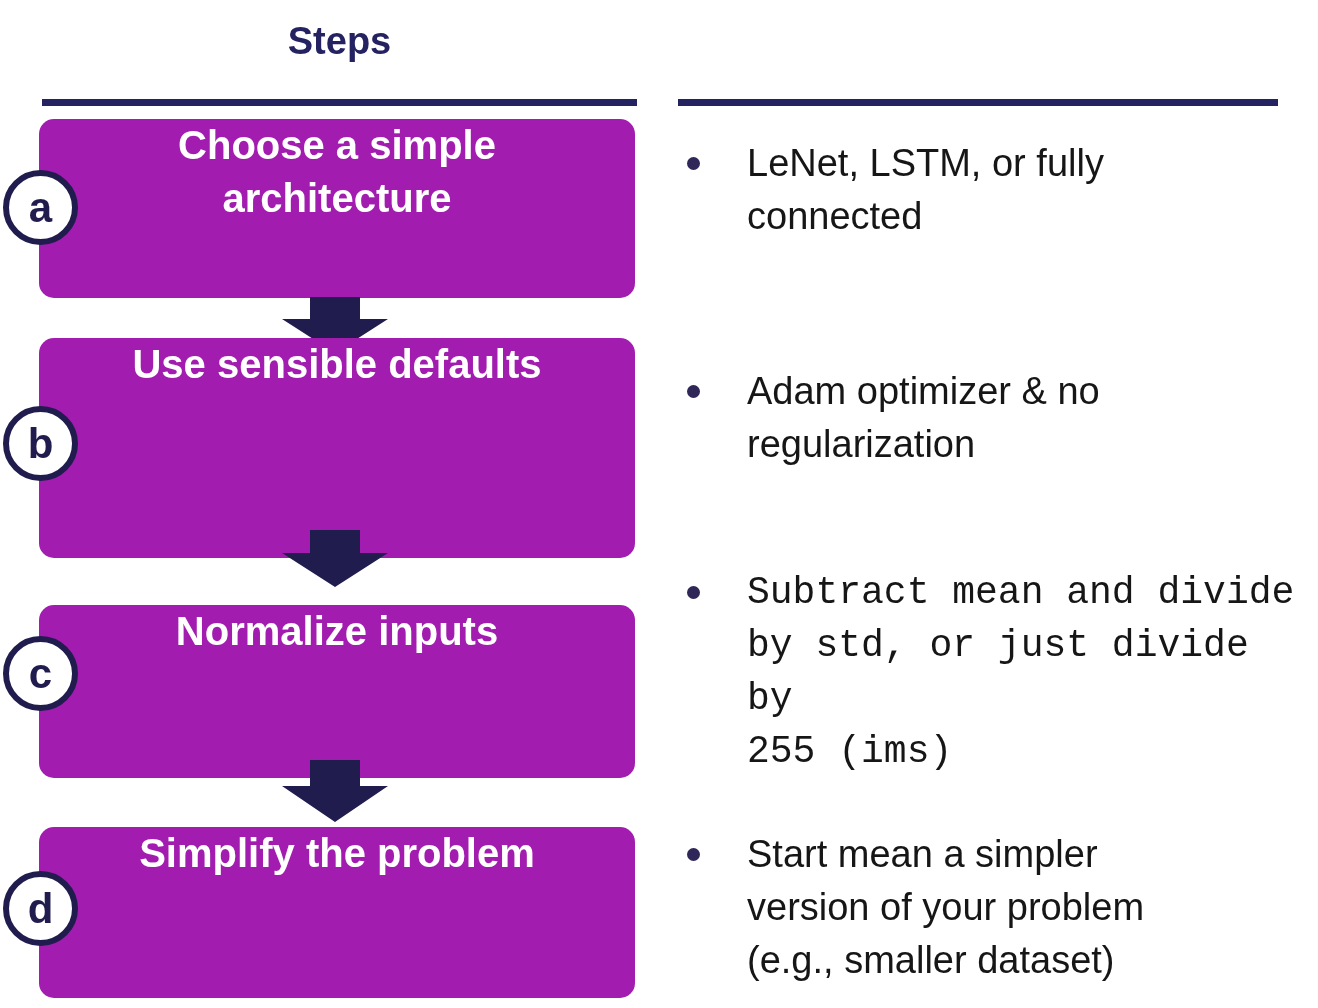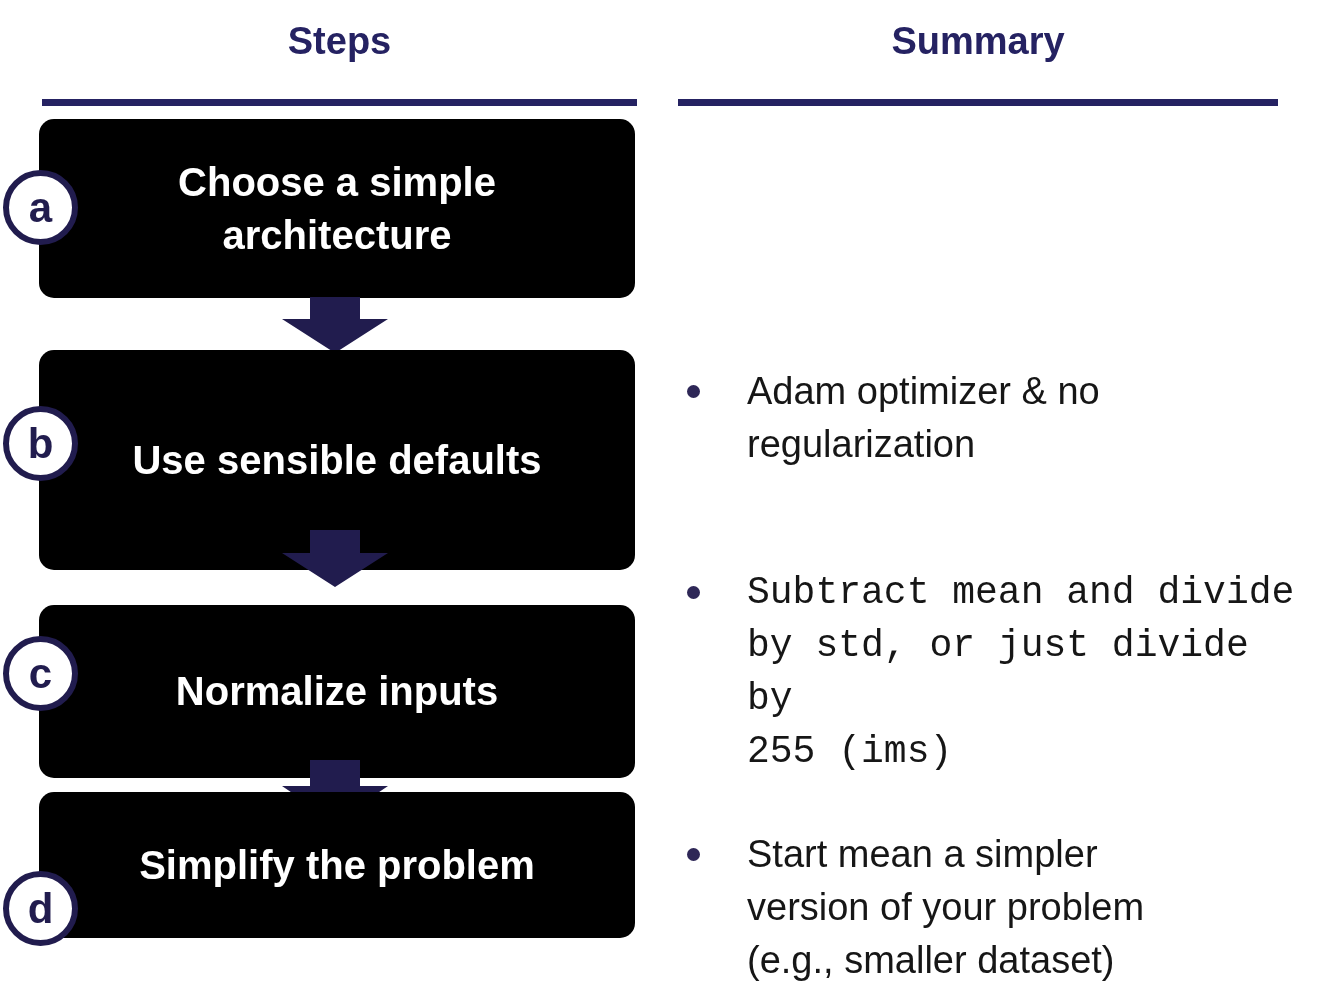--- a/index.html
+++ b/index.html
@@ -28,24 +28,24 @@
     height: 7px;
     background: #252262;
   }
   .steps-rule   { left: 42px;  width: 595px; }
   .summary-rule { left: 678px; width: 600px; }
 
   .step-box {
     position: absolute;
     left: 39px;
     width: 596px;
-    background: #000000;
+    background: #a21caf;
     border-radius: 15px;
     display: flex;
-    align-items: center;
+    align-items: flex-start;
     justify-content: center;
   }
   .step-label {
     color: #ffffff;
     font-size: 40px;
     font-weight: bold;
     text-align: center;
     line-height: 1.32;
     white-space: pre-line;
   }
@@ -92,37 +92,36 @@
     line-height: 53px;
     white-space: pre-line;
   }
 </style>
 </head>
 <body>
 
 <div class="canvas">
 
   <div class="col-title steps-title">Steps</div>
-  <div class="col-title summary-title">Summary</div>
   <div class="rule steps-rule"></div>
   <div class="rule summary-rule"></div>
 
   <div class="step-box" style="top:119px; height:179px;">
     <span class="step-label">Choose a simple
 architecture</span>
   </div>
   <div class="step-badge" style="top:170px;">
     <span>a</span>
   </div>
 
   <svg class="flow-arrow" style="top:297px;" width="106" height="56" viewBox="0 0 106 56">
     <polygon points="28,0 78,0 78,22 106,22 53,56 0,22 28,22"></polygon>
   </svg>
 
-  <div class="step-box" style="top:350px; height:220px;">
+  <div class="step-box" style="top:338px; height:220px;">
     <span class="step-label">Use sensible defaults</span>
   </div>
   <div class="step-badge" style="top:406px;">
     <span>b</span>
   </div>
 
   <svg class="flow-arrow" style="top:530px;" width="106" height="57" viewBox="0 0 106 57">
     <polygon points="28,0 78,0 78,23 106,23 53,57 0,23 28,23"></polygon>
   </svg>
 
@@ -130,27 +129,32 @@
     <span class="step-label">Normalize inputs</span>
   </div>
   <div class="step-badge" style="top:636px;">
     <span>c</span>
   </div>
 
   <svg class="flow-arrow" style="top:760px;" width="106" height="62" viewBox="0 0 106 62">
     <polygon points="28,0 78,0 78,26 106,26 53,62 0,26 28,26"></polygon>
   </svg>
 
-  <div class="step-box" style="top:792px; height:146px;">
+  <div class="step-box" style="top:827px; height:171px;">
     <span class="step-label">Simplify the problem</span>
   </div>
   <div class="step-badge" style="top:871px;">
     <span>d</span>
   </div>
 
+  <div class="bullet" style="top:137px;">
+    <span class="bullet-dot"></span>
+    <span class="bullet-text">LeNet, LSTM, or fully
+connected</span>
+  </div>
   <div class="bullet" style="top:365px;">
     <span class="bullet-dot"></span>
     <span class="bullet-text">Adam optimizer &amp; no
 regularization</span>
   </div>
   <div class="bullet" style="top:566px;font-family:Liberation Mono, monospace;">
     <span class="bullet-dot"></span>
     <span class="bullet-text">Subtract mean and divide
 by std, or just divide by
 255 (ims)</span>

